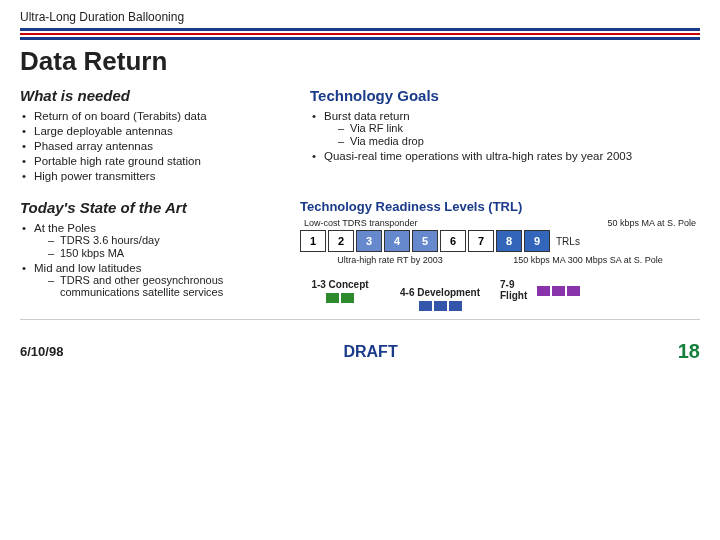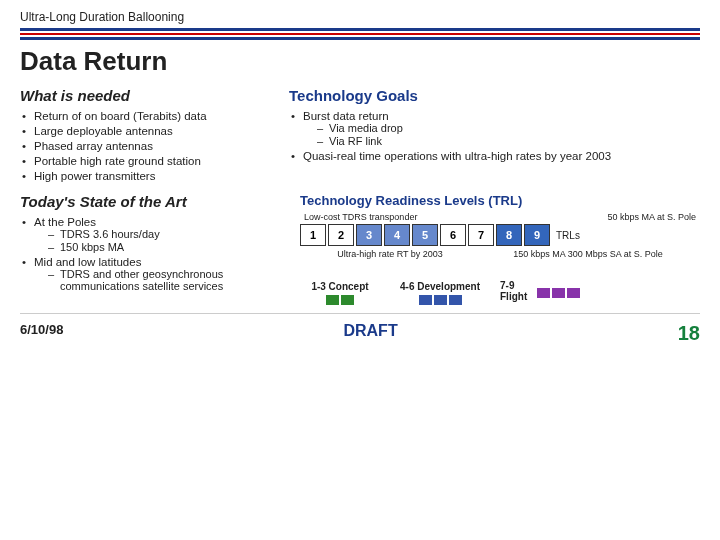--- a/index.html
+++ b/index.html
@@ -41,22 +41,22 @@
     }
     .main-title {
       text-align: left;
       font-size: 26px;
       font-weight: bold;
       color: #222;
       margin-bottom: 10px;
     }
     .two-col {
       display: flex;
-      gap: 9px;
-      margin-bottom: 8px;
+      gap: 30px;
+      margin-bottom: 14px;
       justify-content: flex-end;
     }
     .left-col { flex: 0 0 260px; }
     .right-col { flex: 1; }
     .section-heading {
       font-size: 15px;
       font-weight: bold;
       color: #222;
       margin-bottom: 6px;
       font-style: italic;
@@ -123,24 +123,24 @@
     .trl-box-highlight1 { background: #6688cc; color: white; }
     .trl-box-highlight2 { background: #3366bb; color: white; }
     .trl-boxes-label {
       font-size: 10px;
       color: #222;
       margin-left: 4px;
     }
     .footer-row {
       display: flex;
       justify-content: space-between;
-      align-items: flex-start;
+      align-items: center;
       margin-top: 4px;
       border-top: 1px solid #ccc;
-      padding-top: 8px;
+      padding-top: 20px;
     }
     .footer-date {
       font-size: 13px;
       font-weight: bold;
       color: #222;
     }
     .footer-draft {
       font-size: 16px;
       font-weight: bold;
       color: #1a3a8a;
@@ -178,22 +178,22 @@
         <li>Portable high rate ground station</li>
         <li>High power transmitters</li>
       </ul>
     </div>
     <div class="right-col">
       <div class="section-heading-blue">Technology Goals</div>
       <ul class="bullet-list">
         <li>
           <span>Burst data return</span>
           <ul class="sub-list">
+            <li>Via RF link</li>
             <li>Via media drop</li>
-            <li>Via RF link</li>
           </ul>
         </li>
         <li>Quasi-real time operations with ultra-high rates by year 2003</li>
       </ul>
     </div>
   </div>
 
   <div class="bottom-section">
     <div class="bottom-left">
       <div class="section-heading">Today's State of the Art</div>
@@ -233,21 +233,21 @@
           <div class="trl-box trl-box-highlight2">8</div>
           <div class="trl-box trl-box-highlight2">9</div>
           <span class="trl-boxes-label">TRLs</span>
         </div>
 
         <div style="display:flex; justify-content:space-around; font-size:9px; color:#222; margin-top:3px; padding:0 2px;">
           <span>Ultra-high rate RT by 2003</span>
           <span>150 kbps MA 300 Mbps SA at S. Pole</span>
         </div>
 
-        <div style="display:flex; margin-top:6px; align-items:flex-end; gap:10px;">
+        <div style="display:flex; margin-top:6px; align-items:center; gap:10px;">
           <div style="display:flex; flex-direction:column; align-items:center; width:80px;">
             <div style="font-size:10px; font-weight:bold; color:#222; margin-bottom:3px;">1-3  Concept</div>
             <div style="display:flex; gap:2px;">
               <div style="width:13px;height:10px;background:#2d8a2d;"></div>
               <div style="width:13px;height:10px;background:#2d8a2d;"></div>
             </div>
           </div>
           <div style="display:flex; flex-direction:column; align-items:center; width:100px;margin-top:16px;">
             <div style="font-size:10px; font-weight:bold; color:#222; margin-bottom:3px;">4-6  Development</div>
             <div style="display:flex; gap:2px;">

